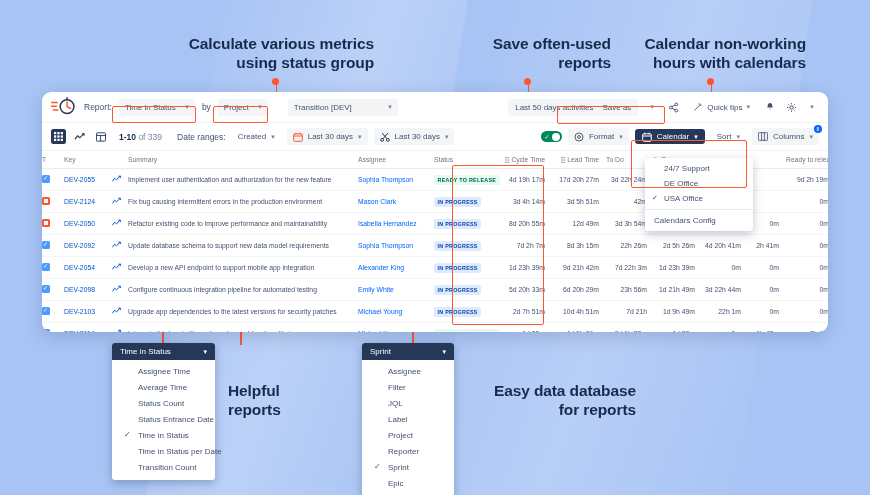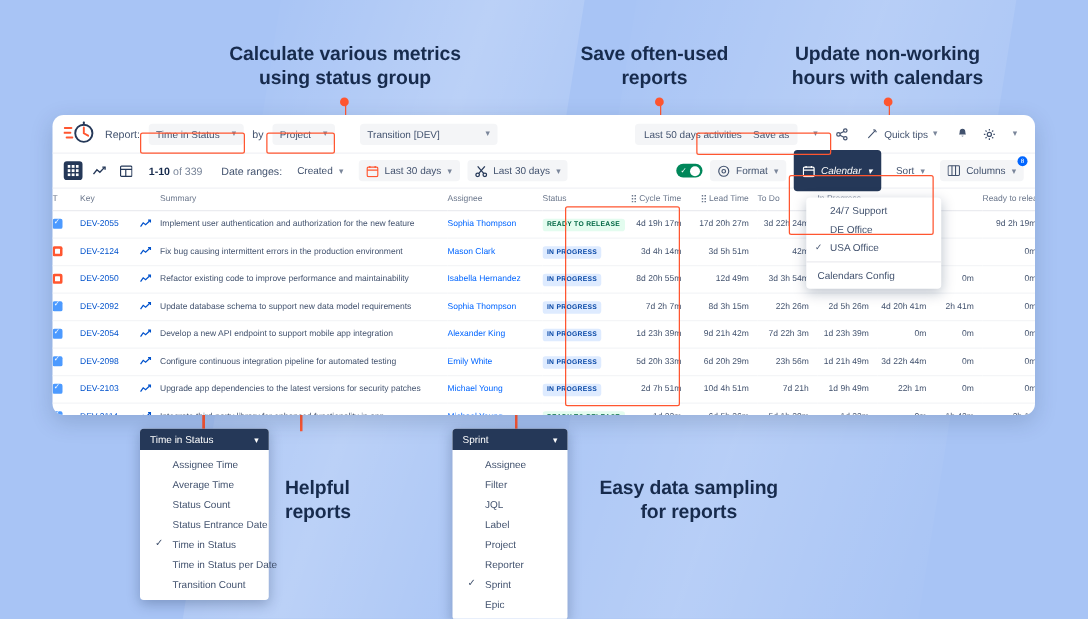--- a/index.html
+++ b/index.html
@@ -18,21 +18,21 @@
   }
   .bg-sweep::after {
     content:""; position:absolute; left:470px; top:-80px; width:300px; height:680px;
     background:linear-gradient(100deg, rgba(255,255,255,0) 0%, rgba(255,255,255,.18) 50%, rgba(255,255,255,0) 100%);
     transform:rotate(9deg);
   }
 
   
   .caption {
     position:absolute; color:#172b4d; font-weight:bold; font-size:15.5px;
-    line-height:19px; text-align:center; letter-spacing:-.1px;
+    line-height:19px; text-align:right; letter-spacing:-.1px;
   }
   .cap-dot {
     position:absolute; width:7px; height:7px; border-radius:50%;
     background:#ff5630;
   }
   .cap-line {
     position:absolute; background:#ff5630;
   }
 
   
@@ -87,23 +87,23 @@
   }
   .toggle::after {
     content:""; position:absolute; right:1.5px; width:8px; height:8px;
     border-radius:50%; background:#fff;
   }
   .toggle .tick {
     position:absolute; left:3.5px; color:#fff; font-size:6px; line-height:1;
   }
 
   .btn-dark {
-    display:inline-flex; align-items:center; gap:5px; height:33px; padding:0 7px;
+    display:inline-flex; align-items:center; gap:5px; height:15px; padding:0 7px;
     border-radius:3px; background:#253858; color:#fff; font-size:8px; white-space:nowrap;
-    position:relative; z-index:6;font-style:italic;
+    position:relative; z-index:6;
   }
   .badge-dot {
     position:absolute; top:-3px; right:-3px; width:8px; height:8px; border-radius:50%;
     background:#0065ff; color:#fff; font-size:5px; display:flex; align-items:center; justify-content:center;
   }
 
   
   .tbl { width:100%; border-collapse:collapse; table-layout:fixed; }
   .tbl th {
     font-size:6.8px; color:#6b778c; font-weight:normal; text-align:left;
@@ -176,32 +176,32 @@
 </div>
 <div class="cap-dot" style="left:272px; top:78px;"></div>
 
 <div class="caption" style="left:436px; top:34px; width:175px;">
   <div>Save often-used</div>
   <div>reports</div>
 </div>
 <div class="cap-dot" style="left:524px; top:78px;"></div>
 
 <div class="caption" style="left:614px; top:34px; width:192px;">
-  <div>Update non-working</div>
+  <div>Calendar non-working</div>
   <div>hours with calendars</div>
 </div>
 <div class="cap-dot" style="left:707px; top:78px;"></div>
 
 <div class="caption" style="left:228px; top:381px; width:92px; text-align:left;">
   <div>Helpful</div>
   <div>reports</div>
 </div>
 
 <div class="caption" style="left:466px; top:381px; width:170px;">
-  <div>Easy data sampling</div>
+  <div>Easy data database</div>
   <div>for reports</div>
 </div>
 
 <div class="cap-line" style="left:275.5px;top:82px;width:1.6px;height:23px;"></div>
 <div class="cap-line" style="left:527.5px;top:82px;width:1.6px;height:27px;"></div>
 <div class="cap-line" style="left:489px;top:108px;width:40px;height:1.6px;"></div>
 <div class="cap-line" style="left:710.5px;top:82px;width:1.6px;height:62px;"></div>
 <div class="cap-line" style="left:162px;top:332px;width:1.6px;height:12px;"></div>
 <div class="cap-line" style="left:412px;top:332px;width:1.6px;height:12px;"></div>
 <div class="cap-line" style="left:162px;top:125px;width:1.6px;height:220px;"></div>

